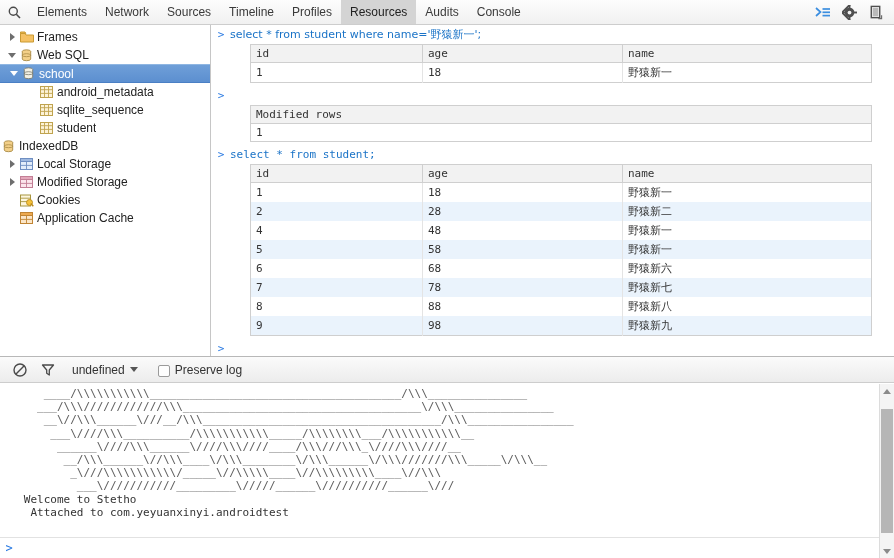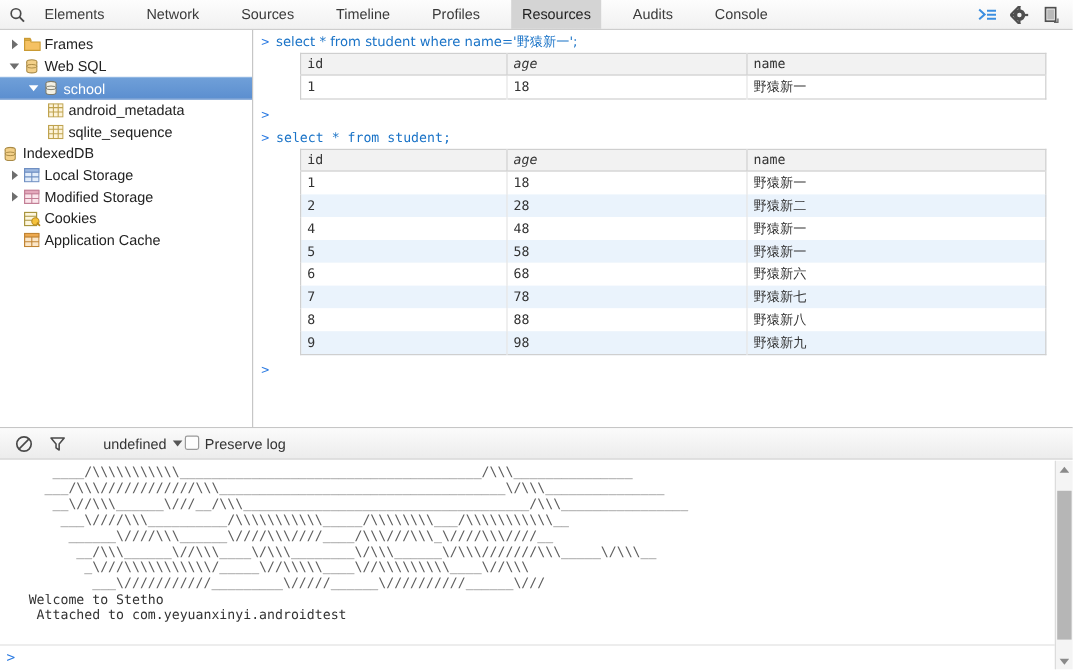--- a/index.html
+++ b/index.html
@@ -20,21 +20,21 @@
     background: #f7f7f7;
     background: linear-gradient(to bottom, #fdfdfd 0%, #f1f1f1 100%);
     border-bottom: 1px solid #cdcdcd;
     display: flex; align-items: center;
   }
   .tb-search {
     width: 28px; height: 24px; display: flex;
     align-items: center; justify-content: center;
     cursor: pointer; flex: none;
   }
-  .tabs { display: flex; align-items: stretch; height: 24px; gap: 17px; }
+  .tabs { display: flex; align-items: stretch; height: 24px; }
   .tab {
     padding: 0 9px; height: 24px; line-height: 24px;
     font-size: 12px; color: #3a3a3a; cursor: pointer;
     white-space: nowrap;
   }
   .tab.active { background: #d4d4d4; color: #222; }
   .tb-right {
     margin-left: auto; display: flex; align-items: center;
     height: 24px; padding-right: 6px;
   }
@@ -109,21 +109,21 @@
     border-bottom: 1px solid #cfcfcf;
   }
   table.res td {
     padding: 2px 5px; height: 16px; color: #333;
     border-right: 1px solid #e4e4e4;
     background: #fff;
   }
   table.res tr.alt td { background: #eaf3fc; }
   table.res th:last-child, table.res td:last-child { border-right: none; }
   .col-id { width: 172px; }
-  .col-age { width: 200px; font-style: italic; }
+  .col-age { width: 200px; }
   .cjk { font-family: "DejaVu Sans", sans-serif; }
 
   
   .splitter {
     position: absolute; left: 0; right: 0; bottom: 201px; height: 1px;
     background: #b8b8b8;
   }
 
   
   .console {
@@ -134,30 +134,30 @@
     height: 26px; background: #f2f2f2;
     background: linear-gradient(to bottom, #fbfbfb 0%, #ececec 100%);
     border-bottom: 1px solid #cdcdcd;
     display: flex; align-items: center; padding-left: 6px;
   }
   .c-ic {
     width: 28px; height: 24px; display: flex; align-items: center;
     justify-content: center; cursor: pointer;
   }
   .ctx-select {
-    display: flex; align-items: center; margin-left: 24px;
+    display: flex; align-items: center; margin-left: 10px;
     cursor: pointer; font-size: 12px; color: #333;
   }
   .ctx-select .cv { padding-right: 5px; }
   .caret {
     width: 0; height: 0; border-top: 5px solid #555;
     border-left: 4px solid transparent; border-right: 4px solid transparent;
   }
   .preserve {
-    display: flex; align-items: flex-start; margin-left: 2px;
+    display: flex; align-items: flex-end; margin-left: 20px;
     font-size: 12px; color: #333; cursor: pointer;
   }
   .cbx {
     width: 12px; height: 12px; border: 1px solid #9a9a9a;
     background: #fdfdfd; border-radius: 2px; margin-right: 5px;
   }
   .console-body {
     position: absolute; top: 27px; left: 0; right: 15px; bottom: 22px;
     overflow: hidden; background: #fff;
     font-family: "DejaVu Sans Mono", monospace;
@@ -278,21 +278,21 @@
       <span class="ico">
         <svg width="13" height="13" viewBox="0 0 13 13">
           <ellipse cx="6.5" cy="2.5" rx="4.2" ry="1.7" fill="#f3d089" stroke="#a98a45" stroke-width="0.9"></ellipse>
           <path d="M2.3 2.5 L2.3 10 A4.2 1.7 0 0 0 10.7 10 L10.7 2.5" fill="#f3d089" stroke="#a98a45" stroke-width="0.9"></path>
           <ellipse cx="6.5" cy="6.2" rx="4.2" ry="1.5" fill="none" stroke="#a98a45" stroke-width="0.8"></ellipse>
         </svg>
       </span>
       <span class="lbl">Web SQL</span>
     </div>
 
-    <div class="tree-row selected" style="padding-left:22px">
+    <div class="tree-row selected" style="padding-left:8px">
       <span class="tw">
           <i class="arrow-d"></i>
         </span>
       <span class="ico">
         <svg width="13" height="13" viewBox="0 0 13 13">
           <ellipse cx="6.5" cy="2.5" rx="4.2" ry="1.7" fill="#f3f0e3" stroke="#7b7b6e" stroke-width="0.9"></ellipse>
           <path d="M2.3 2.5 L2.3 10 A4.2 1.7 0 0 0 10.7 10 L10.7 2.5" fill="#f3f0e3" stroke="#7b7b6e" stroke-width="0.9"></path>
           <ellipse cx="6.5" cy="6.2" rx="4.2" ry="1.5" fill="none" stroke="#7b7b6e" stroke-width="0.8"></ellipse>
         </svg>
       </span>
@@ -318,20 +318,32 @@
           <rect x="0.5" y="0.5" width="12" height="11" fill="#fdf3d8" stroke="#bfa34f" stroke-width="1"></rect>
           <line x1="0.5" y1="3.7" x2="12.5" y2="3.7" stroke="#bfa34f" stroke-width="0.9"></line>
           <line x1="0.5" y1="7.4" x2="12.5" y2="7.4" stroke="#bfa34f" stroke-width="0.9"></line>
           <line x1="4.5" y1="0.5" x2="4.5" y2="11.5" stroke="#bfa34f" stroke-width="0.9"></line>
           <line x1="8.5" y1="0.5" x2="8.5" y2="11.5" stroke="#bfa34f" stroke-width="0.9"></line>
         </svg>
       </span>
       <span class="lbl">sqlite_sequence</span>
     </div>
 
+    <div class="tree-row" style="padding-left:38px">
+      <span class="ico">
+        <svg width="13" height="12" viewBox="0 0 13 12">
+          <rect x="0.5" y="0.5" width="12" height="11" fill="#fdf3d8" stroke="#bfa34f" stroke-width="1"></rect>
+          <line x1="0.5" y1="3.7" x2="12.5" y2="3.7" stroke="#bfa34f" stroke-width="0.9"></line>
+          <line x1="0.5" y1="7.4" x2="12.5" y2="7.4" stroke="#bfa34f" stroke-width="0.9"></line>
+          <line x1="4.5" y1="0.5" x2="4.5" y2="11.5" stroke="#bfa34f" stroke-width="0.9"></line>
+          <line x1="8.5" y1="0.5" x2="8.5" y2="11.5" stroke="#bfa34f" stroke-width="0.9"></line>
+        </svg>
+      </span>
+      <span class="lbl">student</span>
+    </div>
 
     <div class="tree-row" style="">
       <span class="ico">
         <svg width="13" height="13" viewBox="0 0 13 13">
           <ellipse cx="6.5" cy="2.5" rx="4.2" ry="1.7" fill="#f3d089" stroke="#a98a45" stroke-width="0.9"></ellipse>
           <path d="M2.3 2.5 L2.3 10 A4.2 1.7 0 0 0 10.7 10 L10.7 2.5" fill="#f3d089" stroke="#a98a45" stroke-width="0.9"></path>
           <ellipse cx="6.5" cy="6.2" rx="4.2" ry="1.5" fill="none" stroke="#a98a45" stroke-width="0.8"></ellipse>
         </svg>
       </span>
       <span class="lbl">IndexedDB</span>
@@ -414,20 +426,34 @@
             <td>18</td>
             <td class="cjk">野猿新一</td>
           </tr>
         </tbody>
       </table>
     </div>
 
     <div class="q-line">
       <span class="q-prompt">&gt;</span>
     </div>
+    <div class="res-wrap">
+      <table class="res">
+        <thead>
+            <tr>
+          <th>Modified rows</th>
+        </tr>
+          </thead>
+        <tbody>
+          <tr>
+            <td>1</td>
+          </tr>
+        </tbody>
+      </table>
+    </div>
 
     <div class="q-line">
       <span class="q-prompt">&gt;</span>
       <span class="q-sql">select * from student;</span>
     </div>
     <div class="res-wrap">
       <table class="res">
         <thead>
             <tr>
           <th class="col-id">id</th>

